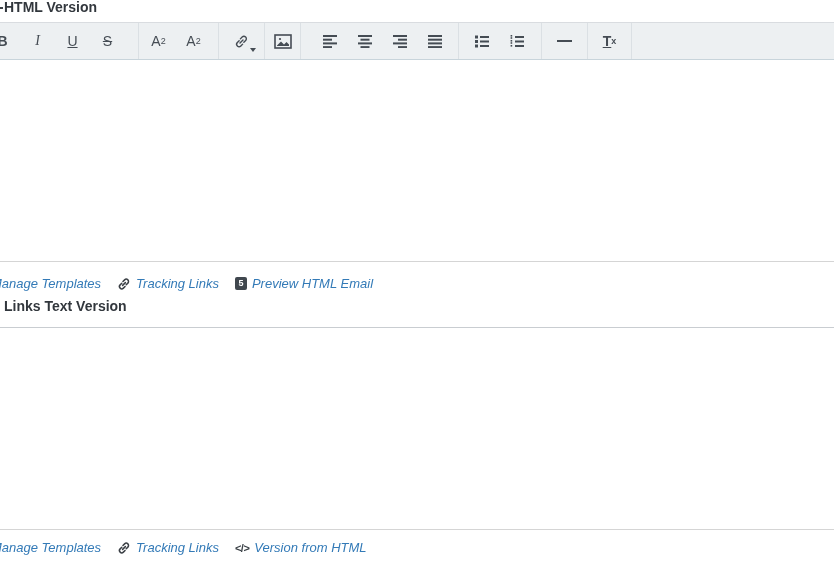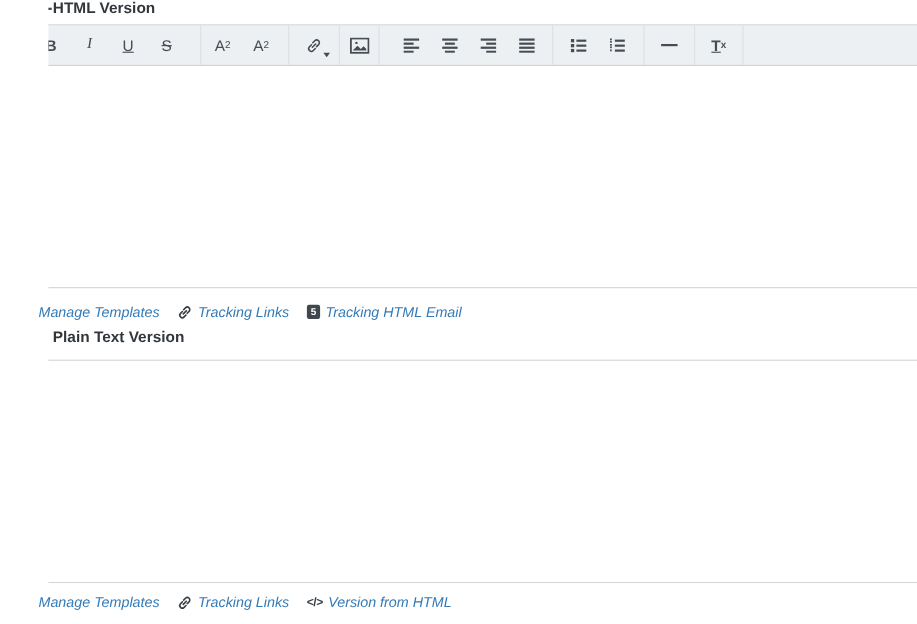--- a/index.html
+++ b/index.html
@@ -3,21 +3,21 @@
 <meta charset="utf-8">
 <style>
   * { box-sizing: border-box; }
   html, body { margin: 0; padding: 0; }
   body {
     width: 834px; height: 567px; overflow: hidden;
     background: #ffffff;
     font-family: "Liberation Sans", sans-serif;
     color: #333333;
   }
-  .page { position: relative; width: 712px; height: 567px; margin-left: 44px; }
+  .page { position: relative; width: 712px; height: 567px; }
   .edge-mark { position: absolute; left: 0; top: 7px; width: 3px; height: 2px; background: #3f444a; }
 
   .section-heading {
     padding-left: 4px; font-size: 14px; font-weight: bold; color: #32373d;
     line-height: 15px; height: 22px;
   }
   .section-heading.h2 { height: 21px; }
 
   
   .toolbar {
@@ -252,25 +252,25 @@
             <path d="M6.4 9.6l3.2-3.2"></path>
           </g>
         </svg>
       </span>
       <span>Tracking Links</span>
     </a>
     <a href="#" class="builder-link">
       <span class="li-ic">
           <span class="html5-badge">5</span>
         </span>
-      <span>Tracking HTML Email</span>
-    </a>
-  </div>
-
-  <div class="section-heading h2">Plain Text Version</div>
+      <span>Preview HTML Email</span>
+    </a>
+  </div>
+
+  <div class="section-heading h2">Links Text Version</div>
 
   <div class="plain-textarea-wrap">
     <textarea class="plain-textarea" value="" style=""></textarea>
   </div>
 
   <div class="links-row r2">
     <a href="#" class="builder-link">
         <span>Manage Templates</span>
       </a>
     <a href="#" class="builder-link">

